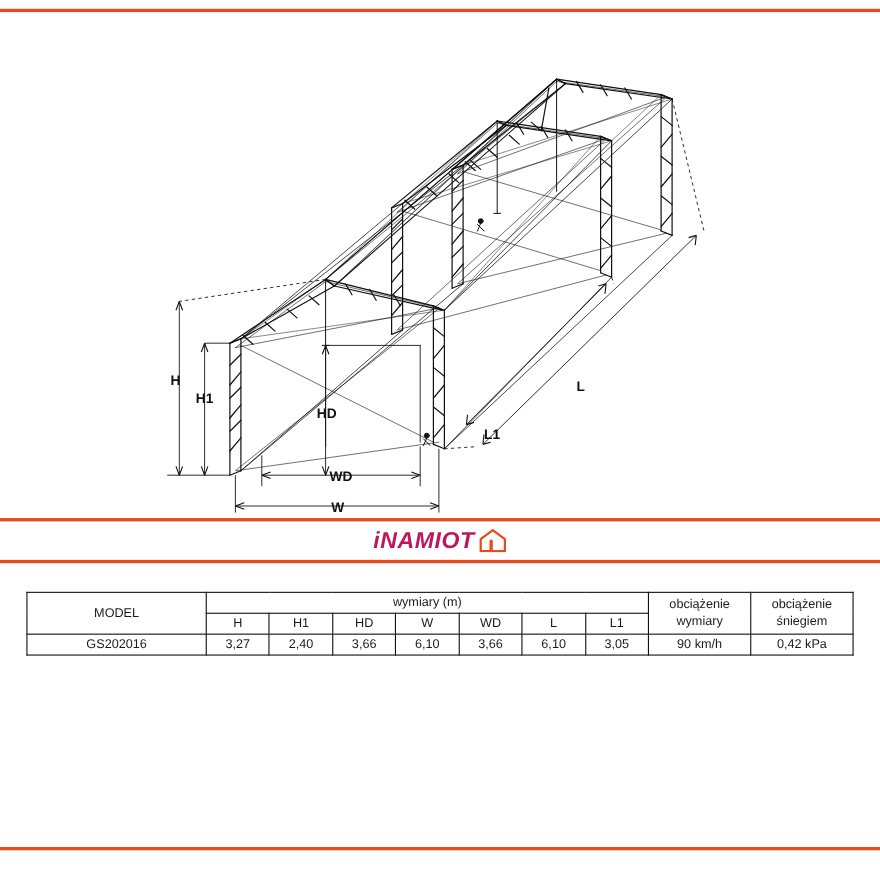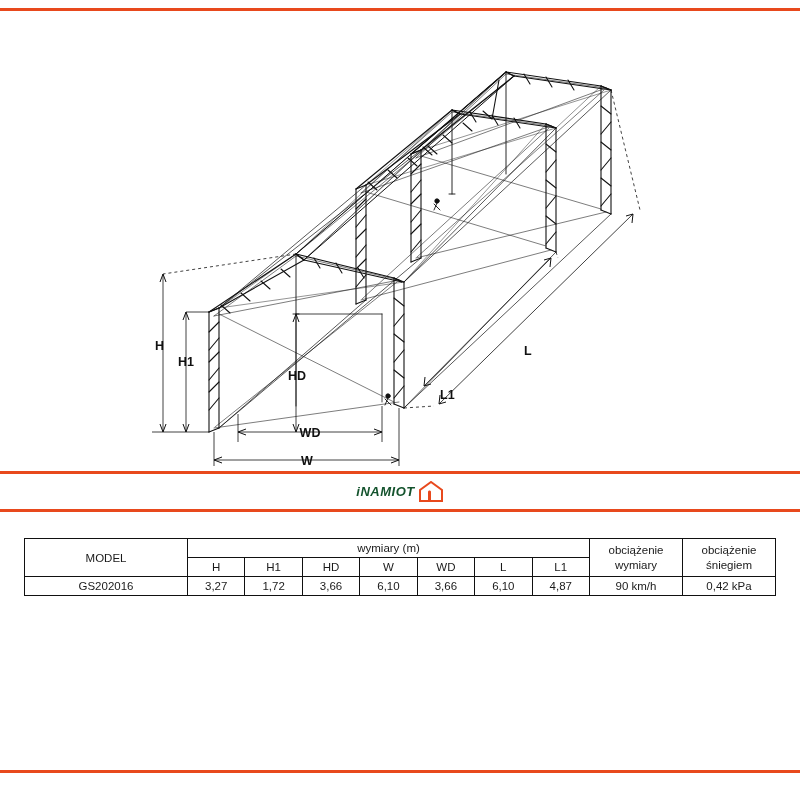--- a/index.html
+++ b/index.html
@@ -57,25 +57,25 @@
     left: 0; top: 474px;
     width: 800px; height: 35px;
     display: flex;
     align-items: center;
     justify-content: center;
   }
   .logo {
     display: flex;
     align-items: center;
     gap: 3px;
-    font-size: 13px;
+    font-size: 21px;
     font-weight: bold;
     font-style: italic;
     letter-spacing: 0.5px;
-    color: #14532d;
+    color: #be185d;
   }
   .logo .mark {
     width: 26px;
     height: 21px;
     position: relative;
     display: inline-block;
   }
   
   .spec-table-wrap {
     position: absolute;
@@ -328,26 +328,26 @@
         <td class="cell-dim-label">H1</td>
         <td class="cell-dim-label">HD</td>
         <td class="cell-dim-label">W</td>
         <td class="cell-dim-label">WD</td>
         <td class="cell-dim-label">L</td>
         <td class="cell-dim-label">L1</td>
       </tr>
       <tr>
         <td class="cell-model-value">GS202016</td>
         <td>3,27</td>
-        <td>1,72</td>
+        <td>2,40</td>
         <td>3,66</td>
         <td>6,10</td>
         <td>3,66</td>
         <td>6,10</td>
-        <td>4,87</td>
+        <td>3,05</td>
         <td class="cell-load-value">90 km/h</td>
         <td class="cell-load-value">0,42 kPa</td>
       </tr>
     </tbody>
       </table>
   </div>
 
   <div class="frame-bottom"></div>
 </div>
 

